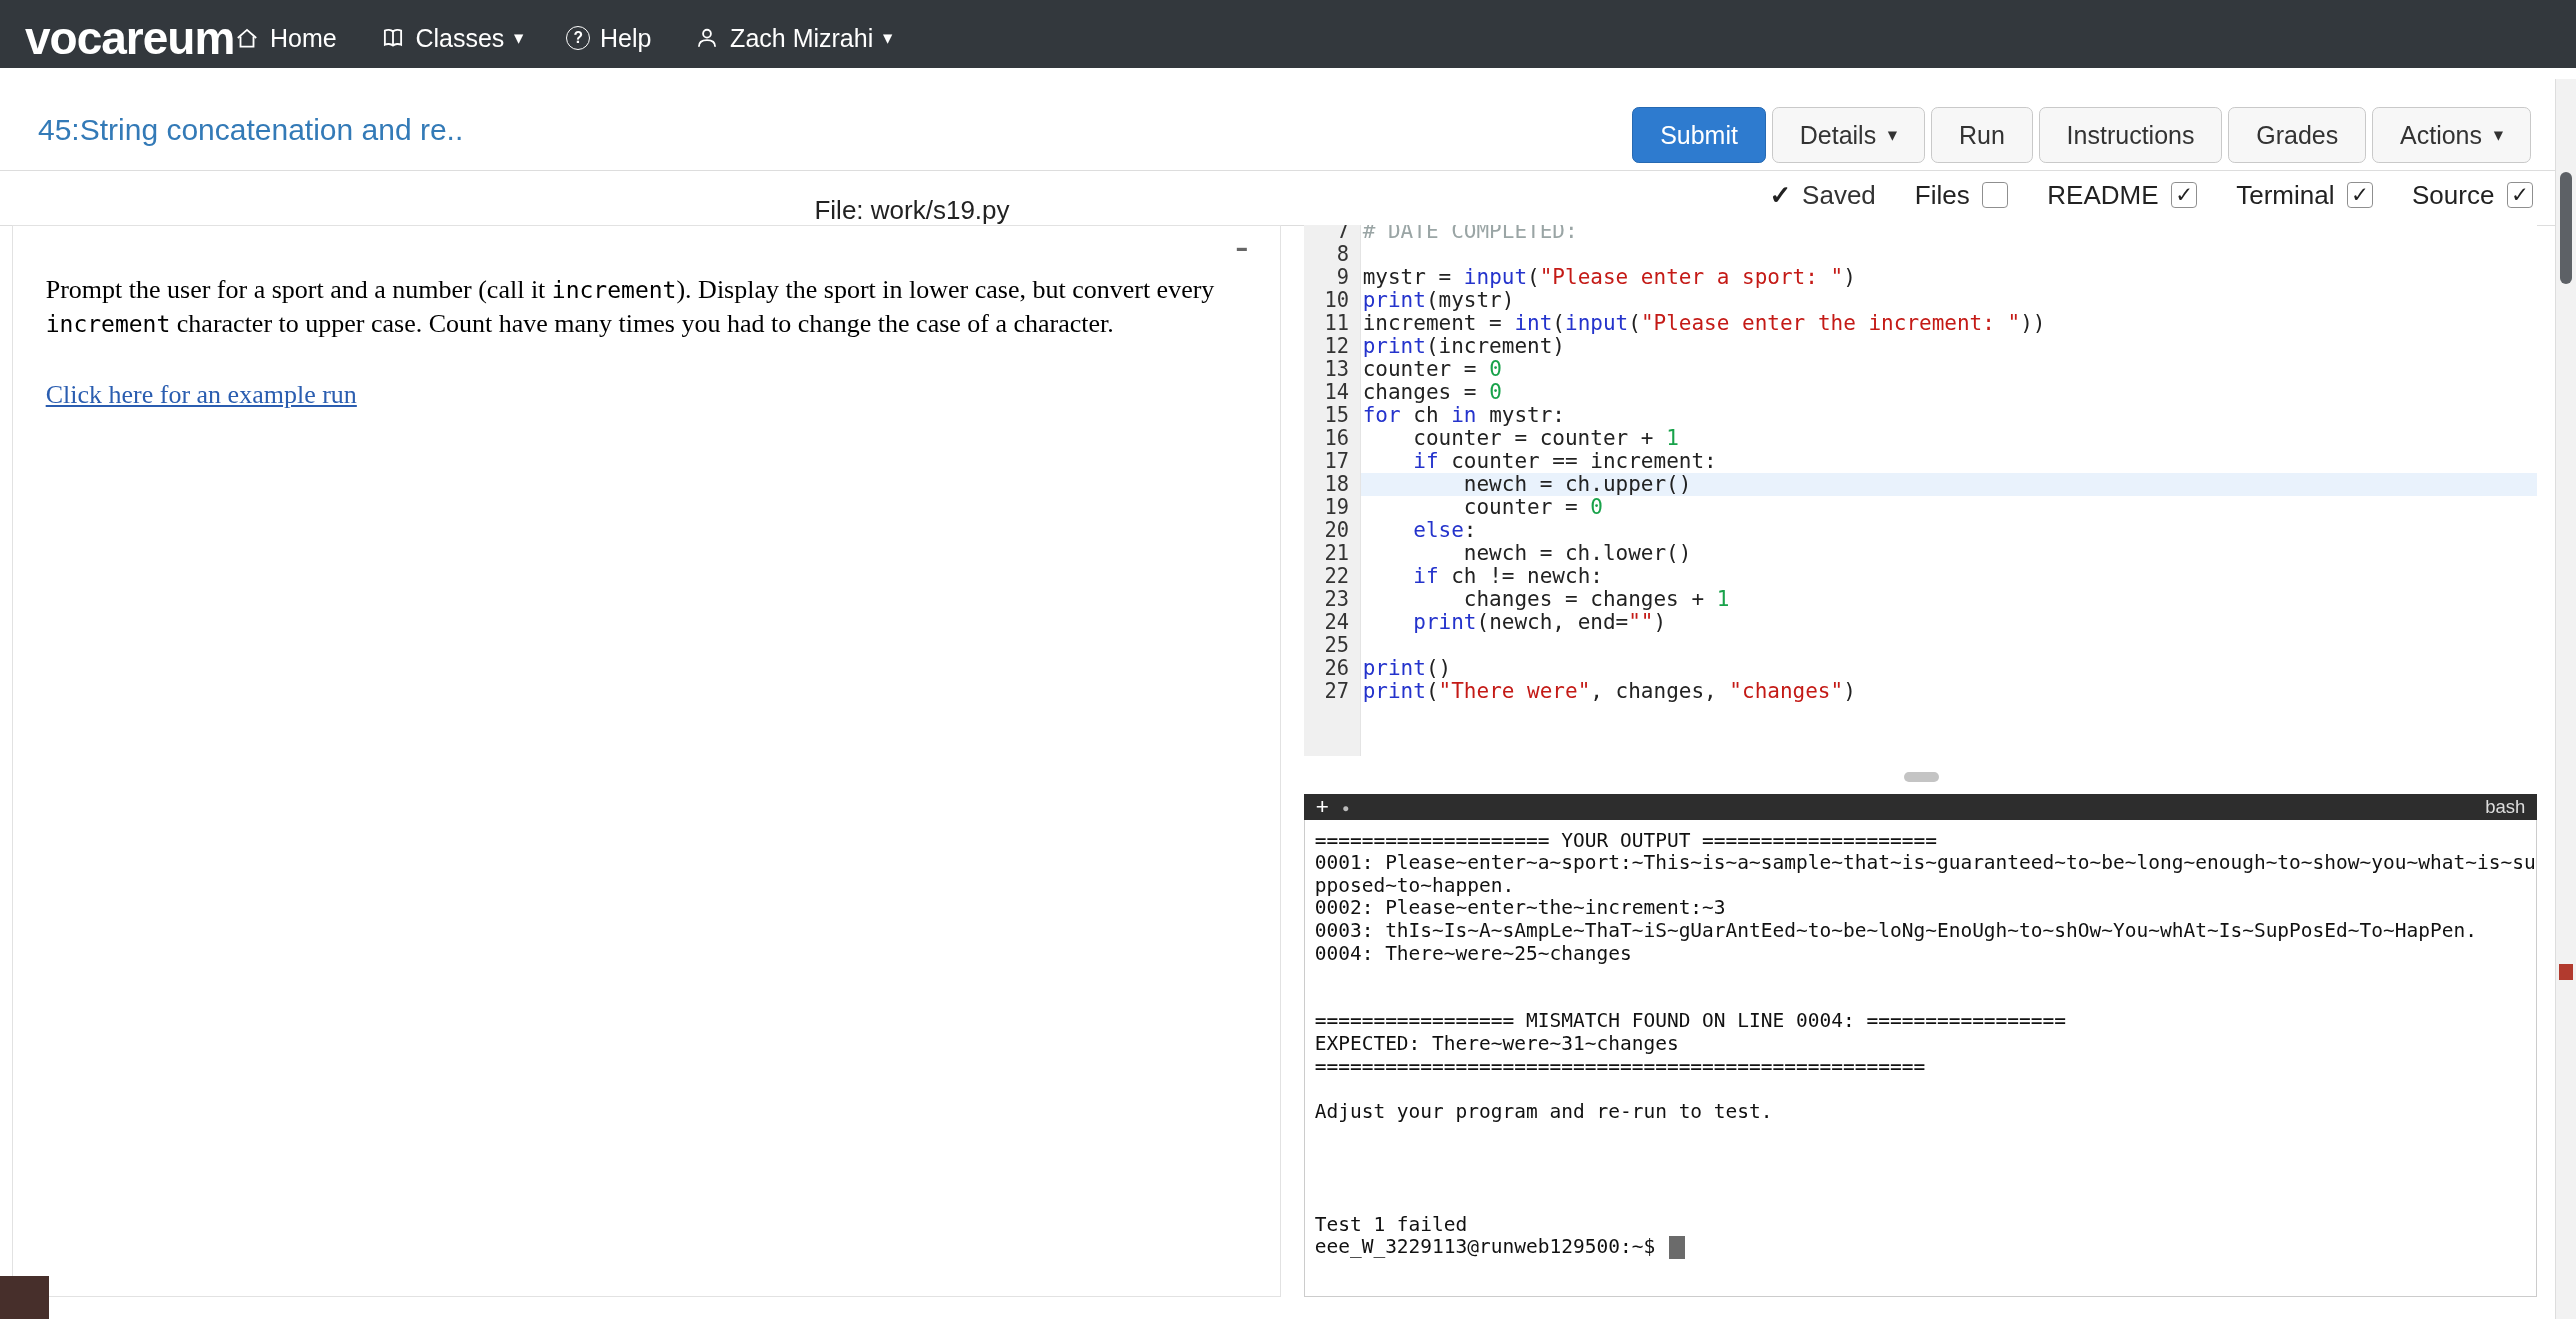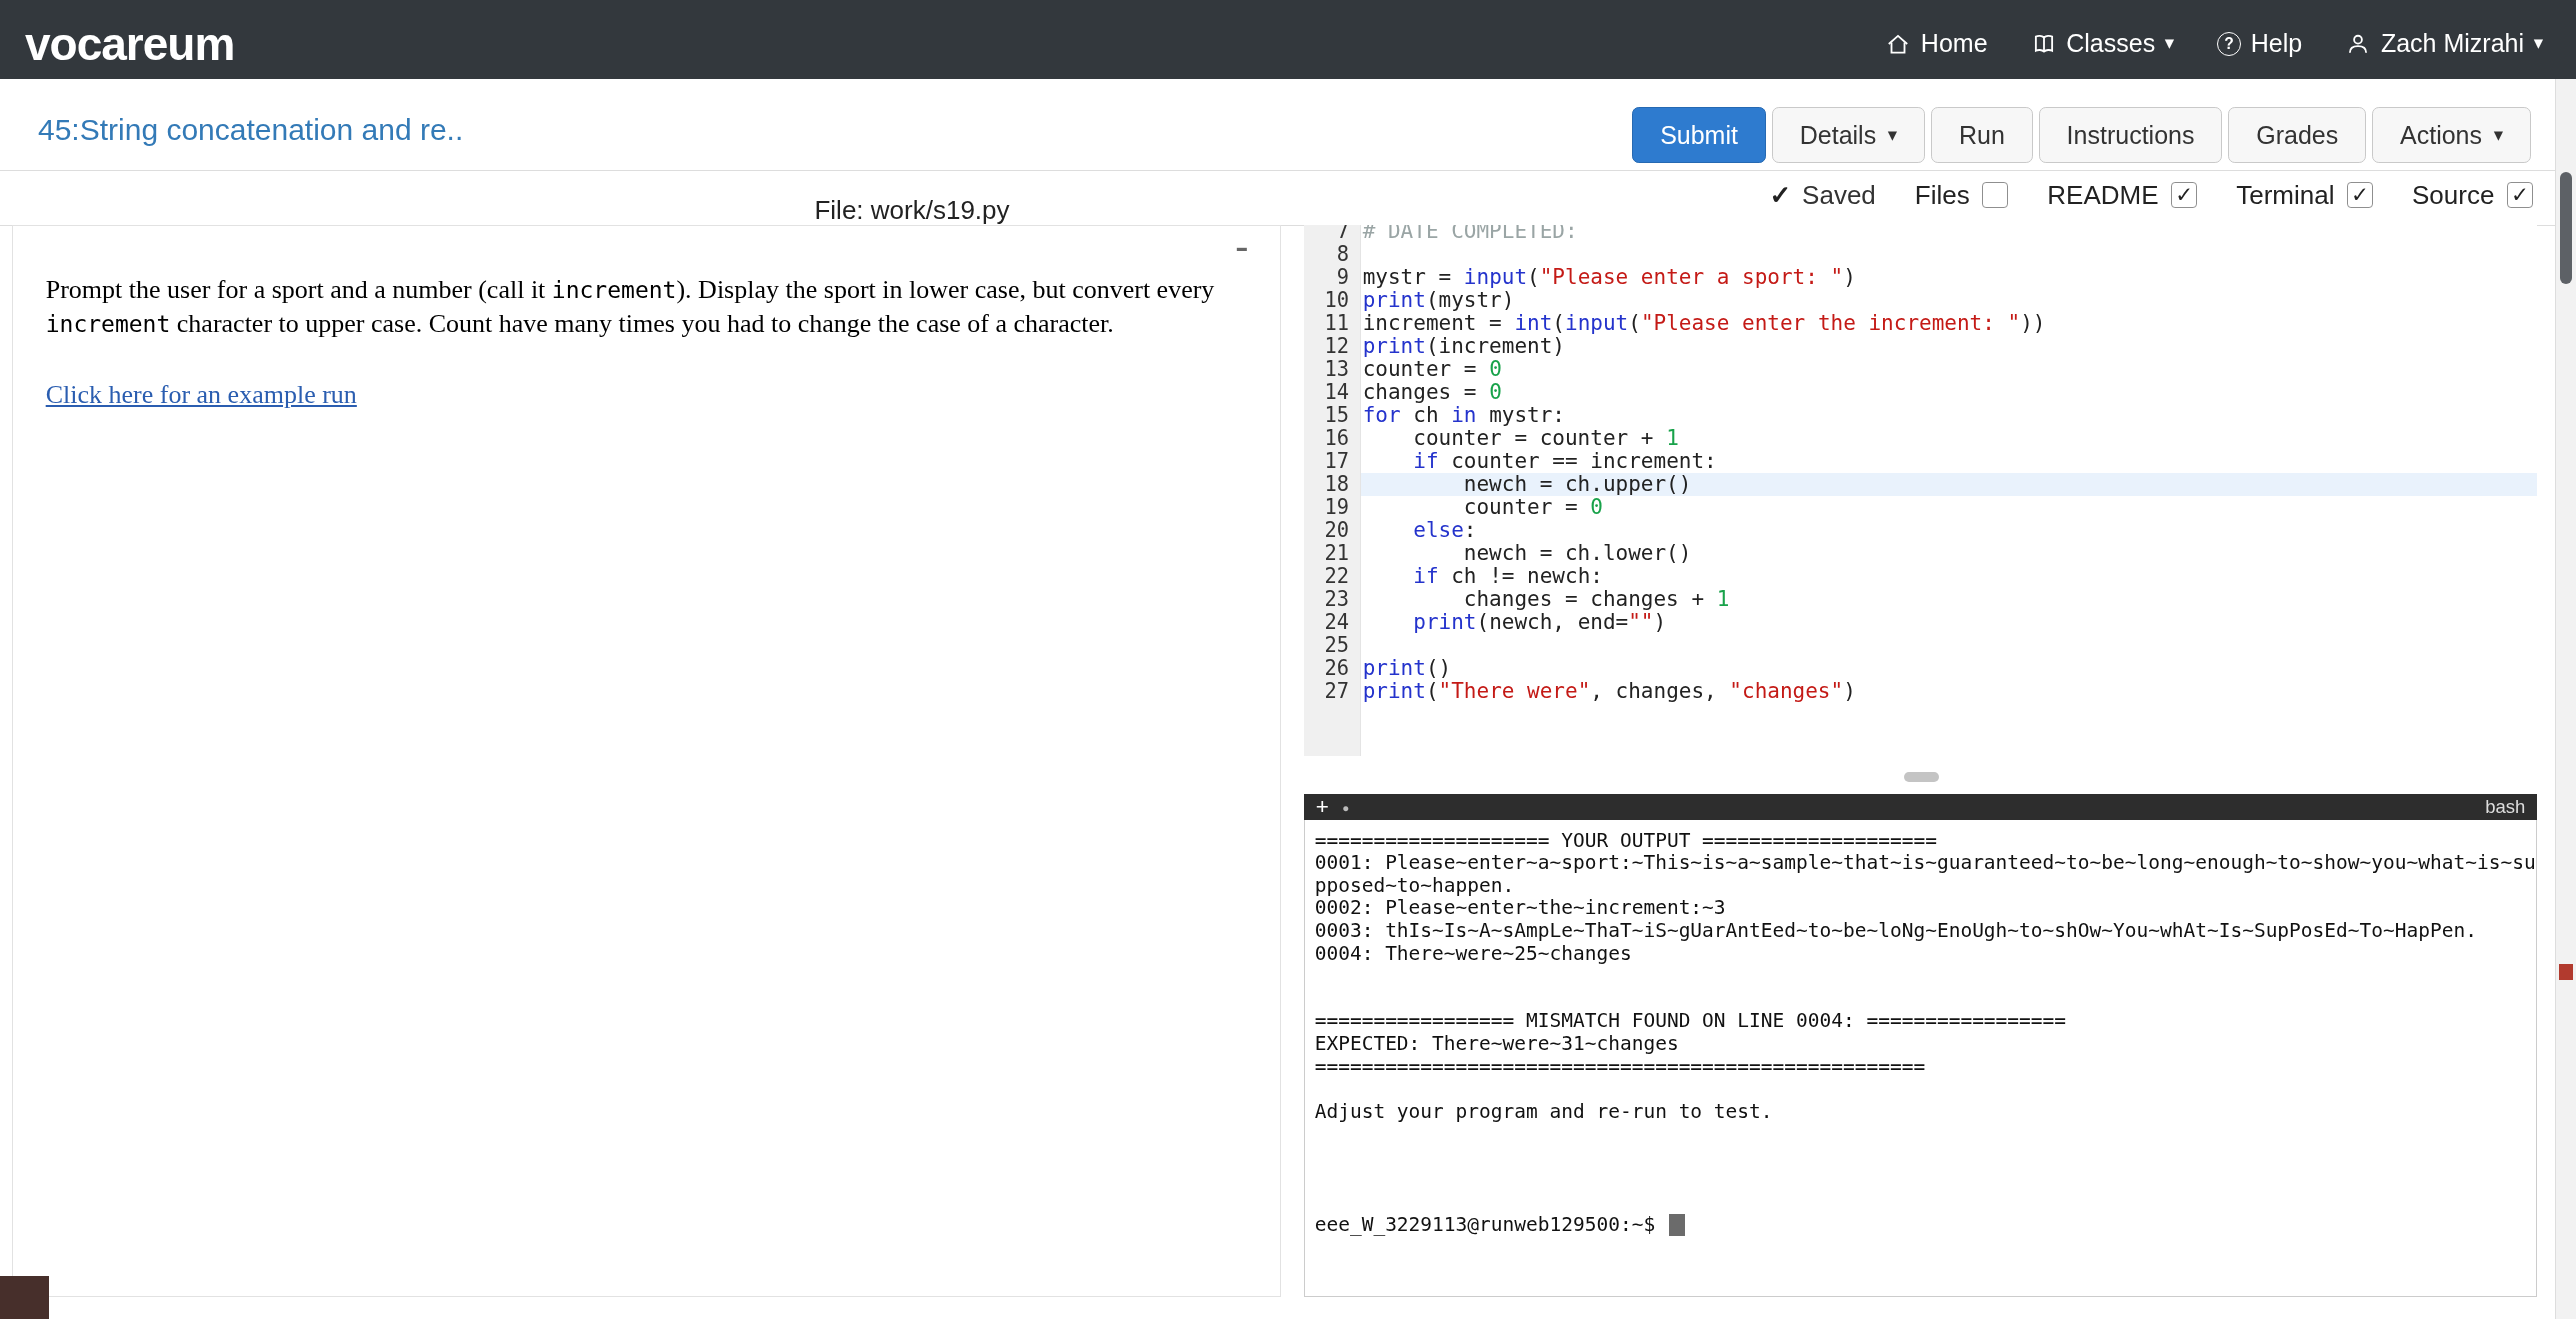--- a/index.html
+++ b/index.html
@@ -1,21 +1,21 @@
 <!DOCTYPE html>
 <html><head>
 <meta charset="utf-8">
 <style>
   html,body{margin:0;padding:0;background:#fff;}
   #screen{position:relative;width:2576px;height:1319px;background:#ffffff;overflow:hidden;
           font-family:"Liberation Sans",sans-serif;}
 
   
-  .navbar{position:absolute;left:0;top:0;right:0;height:79px;background:#33383d;
-          display:flex;align-items:center;justify-content:space-between;
+  .navbar{position:absolute;left:0;top:0;right:0;height:68px;background:#33383d;
+          display:flex;align-items:center;
           padding:8px 33px 0 25px;box-sizing:border-box;}
   .logo{font-size:46px;font-weight:700;color:#fff;letter-spacing:-1px;cursor:pointer;}
   .nav-items{display:flex;align-items:center;gap:43px;}
   .nav-item{display:flex;align-items:center;gap:9.7px;color:#fff;font-size:25px;cursor:pointer;white-space:nowrap;}
   .nav-item svg{width:26px;height:26px;display:block;}
   .caret{font-size:18.5px;line-height:1;}
   .help-circle{width:24px;height:24px;border:1.9px solid #fff;border-radius:50%;
                display:flex;align-items:center;justify-content:center;font-size:15.6px;font-weight:bold;box-sizing:border-box;}
 
   
@@ -292,20 +292,21 @@
         <div class="term-line"></div>
         <div class="term-line">================= MISMATCH FOUND ON LINE 0004: =================</div>
         <div class="term-line">EXPECTED: There~were~31~changes</div>
         <div class="term-line">====================================================</div>
         <div class="term-line"></div>
         <div class="term-line">Adjust your program and re-run to test.</div>
         <div class="term-line"></div>
         <div class="term-line"></div>
         <div class="term-line"></div>
         <div class="term-line"></div>
+        <div class="term-line">Test 1 failed</div>
         <div class="term-line">eee_W_3229113@runweb129500:~$ <span class="cursor"></span></div>
       </div>
   </section>
 
   <div class="page-scrollbar">
     <div class="thumb"></div>
     <div class="marker"></div>
   </div>
 
   <div class="corner-artifact"></div>

